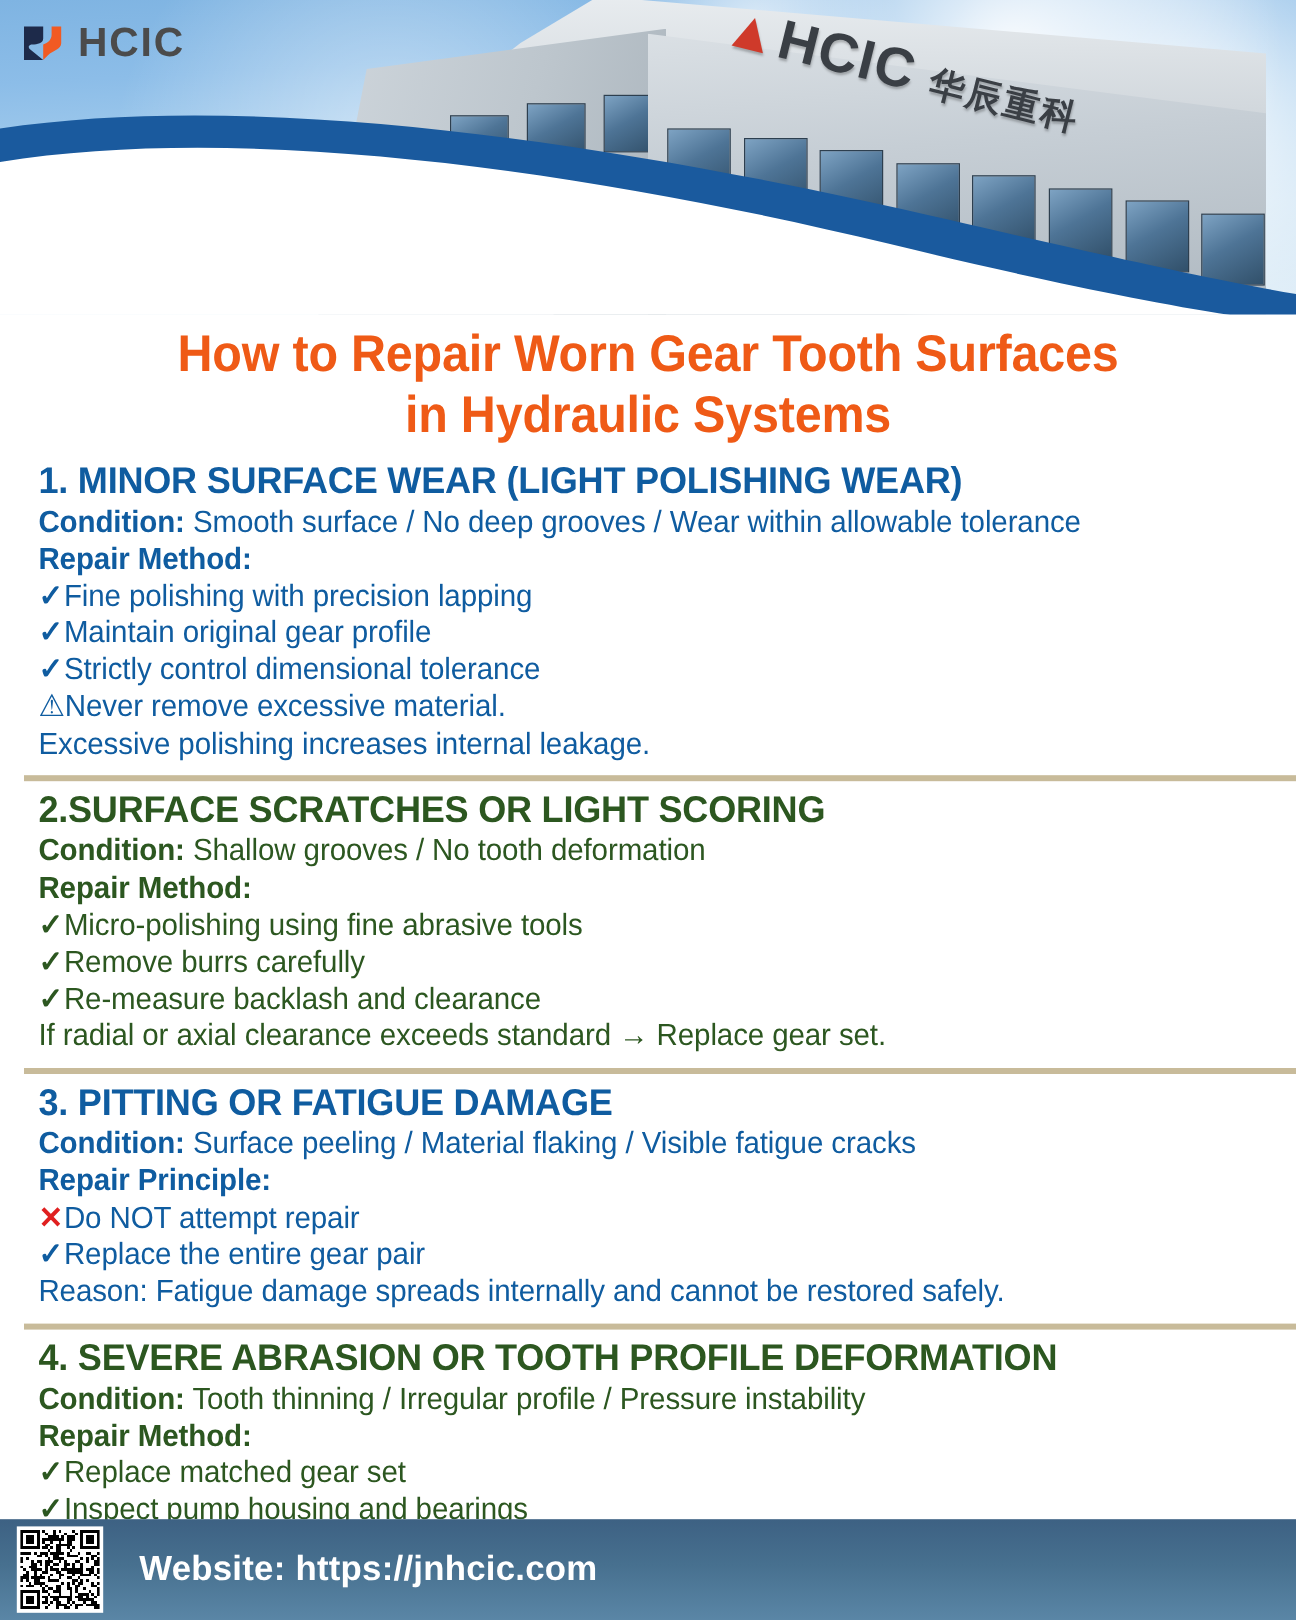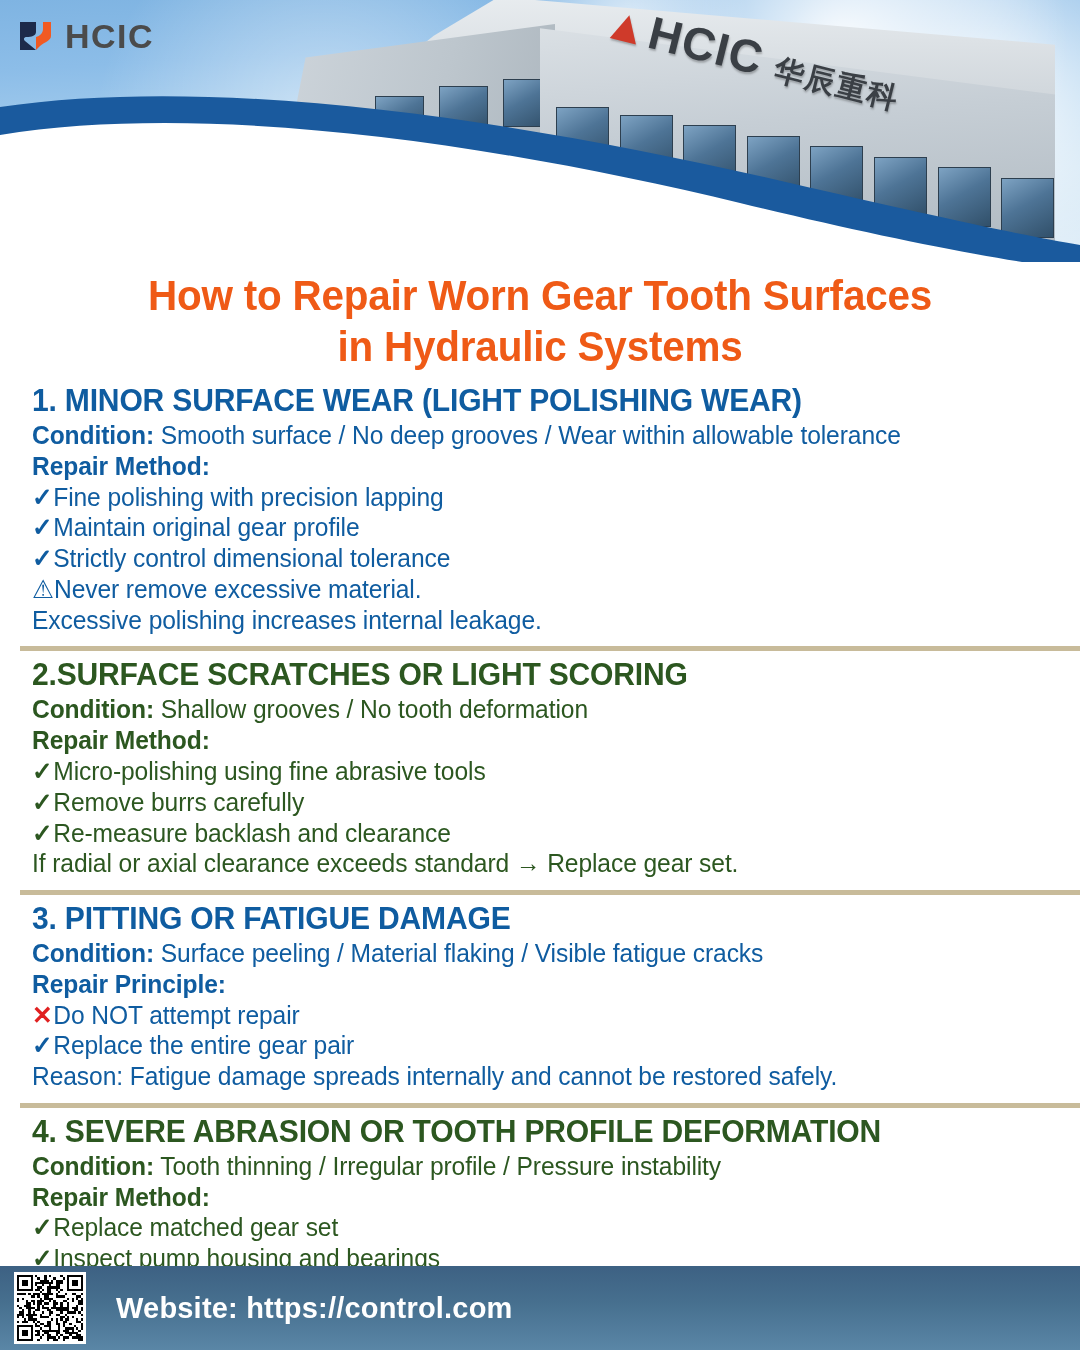--- a/index.html
+++ b/index.html
@@ -731,16 +731,16 @@
           <rect x="6" y="28" width="1" height="1"></rect>
           <rect x="9" y="28" width="1" height="1"></rect>
           <rect x="13" y="28" width="1" height="1"></rect>
           <rect x="16" y="28" width="1" height="1"></rect>
           <rect x="17" y="28" width="1" height="1"></rect>
           <rect x="20" y="28" width="1" height="1"></rect>
           <rect x="27" y="28" width="1" height="1"></rect>
           <rect x="28" y="28" width="1" height="1"></rect>
         </g>
     </svg>
-    <span class="footer-text">Website: https://control.com</span>
+    <span class="footer-text">Website: https://jnhcic.com</span>
   </div>
 
 </div>
 
 </body></html>

